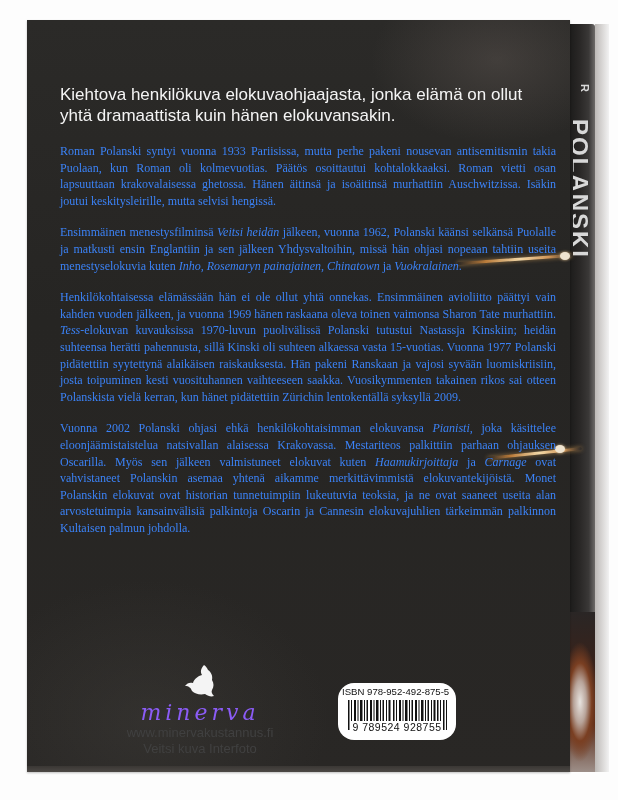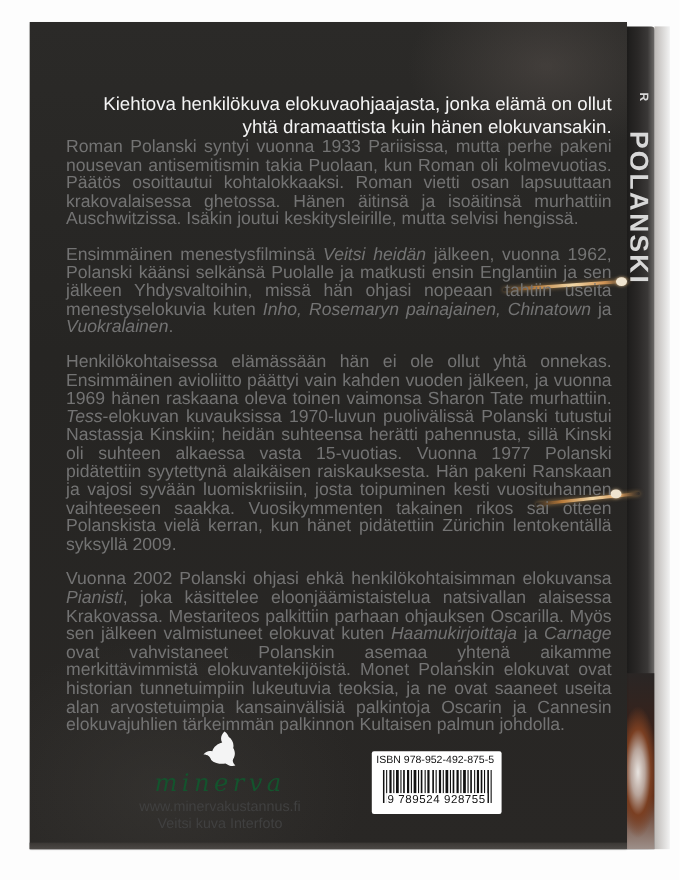--- a/index.html
+++ b/index.html
@@ -59,44 +59,44 @@
     .wire-knot {
       position: absolute; width: 10px; height: 8px; border-radius: 50%;
       background: #efe4d0; box-shadow: 0 0 3px rgba(255,220,170,0.8);
     }
 
     .blurb {
       position: absolute; left: 60px; top: 84px; width: 496px;
       color: #ffffff;
     }
     .lead {
-      text-align: right; font-size: 17px; line-height: 21px; margin-bottom: 0;
+      text-align: left; font-size: 17px; line-height: 21px; margin-bottom: 17px;
       color: #f4f4f4;
     }
     .para {
-      font-size: 16px; line-height: 16.6px; text-align: justify; margin-bottom: 15px;
-      color: #737373; hyphens: manual;
+      font-size: 12px; line-height: 16.6px; text-align: justify; margin-bottom: 15px;
+      color: #3b82f6; hyphens: manual; font-family: Liberation Serif, serif;
     }
     .para i { font-style: italic; }
 
     .publisher {
       position: absolute; left: 110px; top: 663px; width: 180px; text-align: center; color: #f4f4f4;
     }
     .owl { display: block; margin: 0 auto; width: 40px; height: 40px; }
     .pub-name {
       font-family: "DejaVu Serif", "Liberation Serif", serif; font-style: italic;
-      font-size: 22px; letter-spacing: 4px; margin-top: -2px; line-height: 24px; color: #14532d;
+      font-size: 22px; letter-spacing: 4px; margin-top: -2px; line-height: 24px; color: #8b5cf6;
     }
     .pub-url, .pub-credit { font-size: 13px; line-height: 16px; color: #404040; }
 
     .price-code { position: absolute; left: 342px; top: 706px; font-size: 10px; color: #f0f0f0; }
 
     .isbn-label {
       position: absolute; left: 338px; top: 683px; width: 118px; height: 57px;
-      background: #ffffff; border-radius: 2px; padding: 3px 4px; color: #111;
+      background: #ffffff; border-radius: 16px; padding: 3px 4px; color: #111;
     }
     .isbn-text { font-size: 9.6px; line-height: 11px; white-space: nowrap; }
     .barcode {
       display: block; width: 100px; height: 30px; margin: 3px 0 0 6px;
     }
     .barcode-digits { font-size: 10.5px; line-height: 10px; letter-spacing: 0.5px; margin-top: -8px; background: transparent; text-align: center; }
     .barcode-digits span { background: #fff; padding: 0 1px; }
   </style>
 </head>
 <body>

